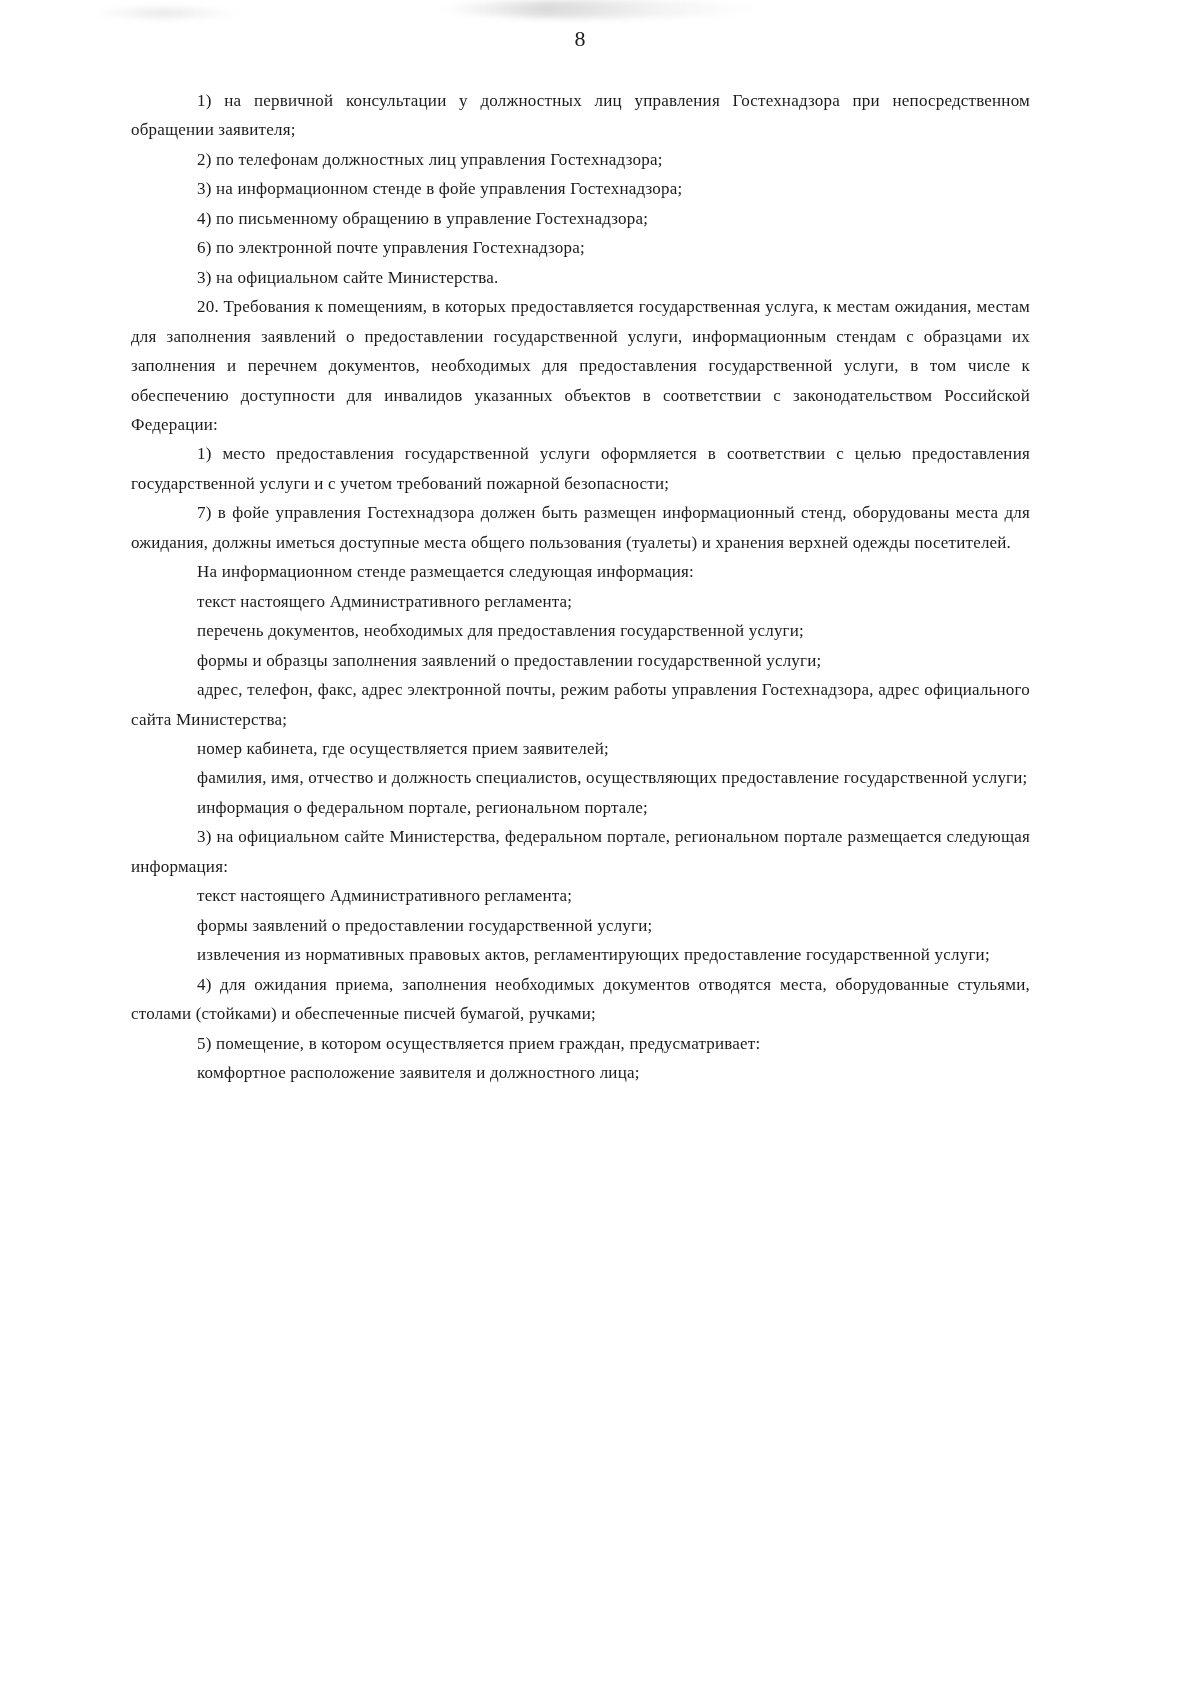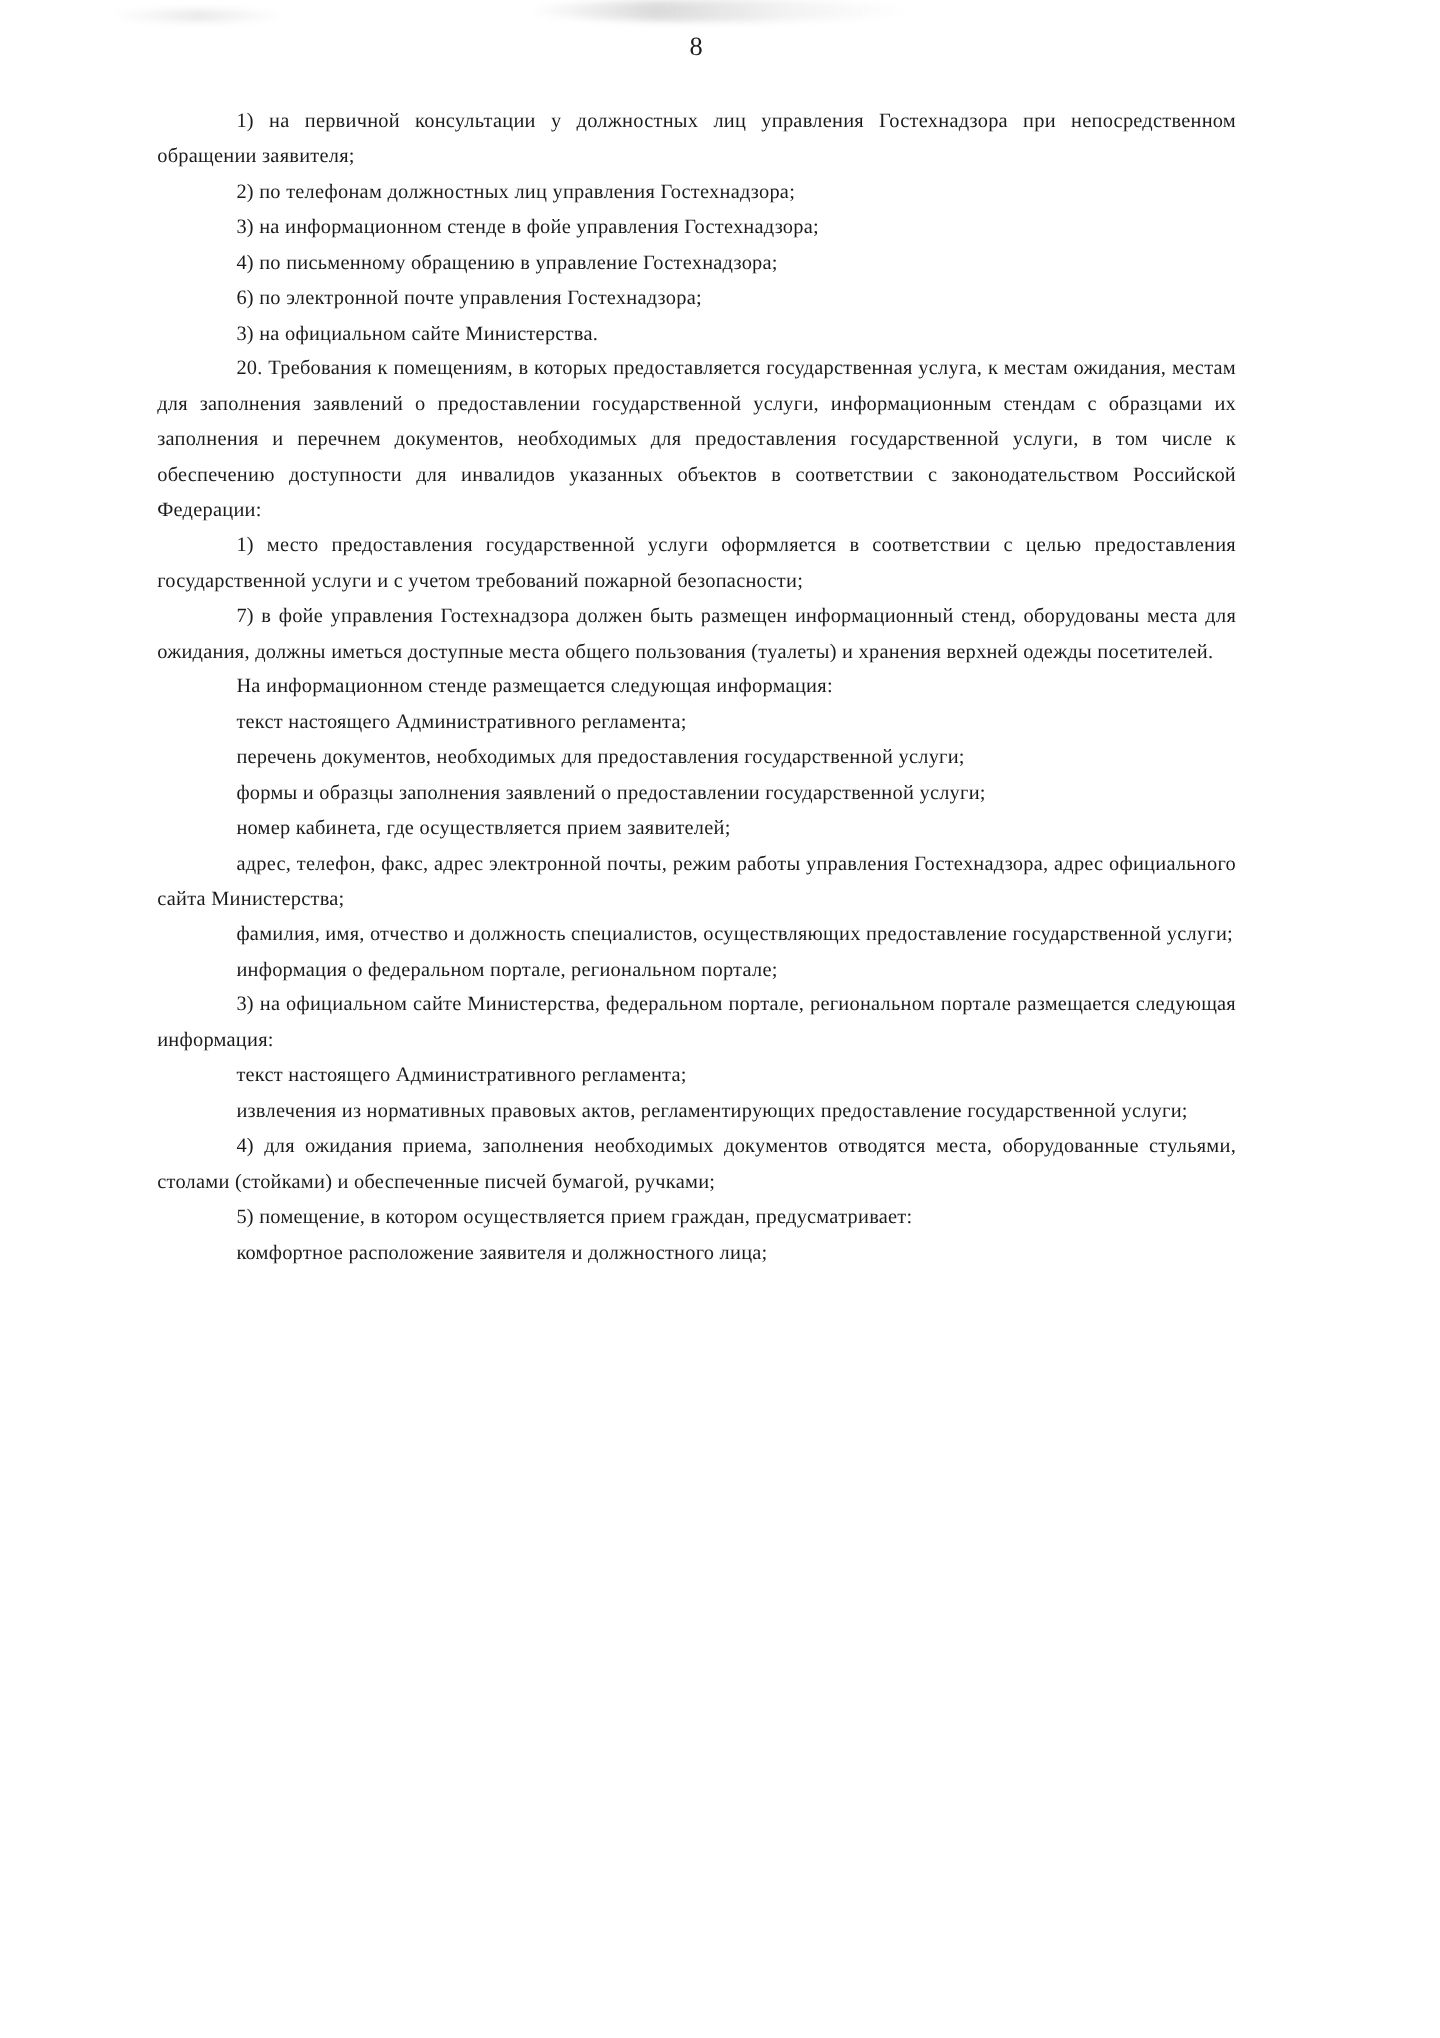--- a/index.html
+++ b/index.html
@@ -68,23 +68,24 @@
   <p>4) по письменному обращению в управление Гостехнадзора;</p>
   <p>6) по электронной почте управления Гостехнадзора;</p>
   <p>3) на официальном сайте Министерства.</p>
   <p>20. Требования к помещениям, в которых предоставляется государственная услуга, к местам ожидания, местам для заполнения заявлений о предоставлении государственной услуги, информационным стендам с образцами их заполнения и перечнем документов, необходимых для предоставления государственной услуги, в том числе к обеспечению доступности для инвалидов указанных объектов в соответствии с законодательством Российской Федерации:</p>
   <p>1) место предоставления государственной услуги оформляется в соответствии с целью предоставления государственной услуги и с учетом требований пожарной безопасности;</p>
   <p>7) в фойе управления Гостехнадзора должен быть размещен информационный стенд, оборудованы места для ожидания, должны иметься доступные места общего пользования (туалеты) и хранения верхней одежды посетителей.</p>
   <p>На информационном стенде размещается следующая информация:</p>
   <p>текст настоящего Административного регламента;</p>
   <p>перечень документов, необходимых для предоставления государственной услуги;</p>
   <p>формы и образцы заполнения заявлений о предоставлении государственной услуги;</p>
+  <p>адрес, телефон, факс, адрес электронной почты, режим работы управления Гостехнадзора, адрес официального сайта Министерства;</p>
   <p>номер кабинета, где осуществляется прием заявителей;</p>
-  <p>адрес, телефон, факс, адрес электронной почты, режим работы управления Гостехнадзора, адрес официального сайта Министерства;</p>
   <p>фамилия, имя, отчество и должность специалистов, осуществляющих предоставление государственной услуги;</p>
   <p>информация о федеральном портале, региональном портале;</p>
   <p>3) на официальном сайте Министерства, федеральном портале, региональном портале размещается следующая информация:</p>
   <p>текст настоящего Административного регламента;</p>
+  <p>формы заявлений о предоставлении государственной услуги;</p>
   <p>извлечения из нормативных правовых актов, регламентирующих предоставление государственной услуги;</p>
   <p>4) для ожидания приема, заполнения необходимых документов отводятся места, оборудованные стульями, столами (стойками) и обеспеченные писчей бумагой, ручками;</p>
   <p>5) помещение, в котором осуществляется прием граждан, предусматривает:</p>
   <p>комфортное расположение заявителя и должностного лица;</p>
 </div>
 
 </body></html>

